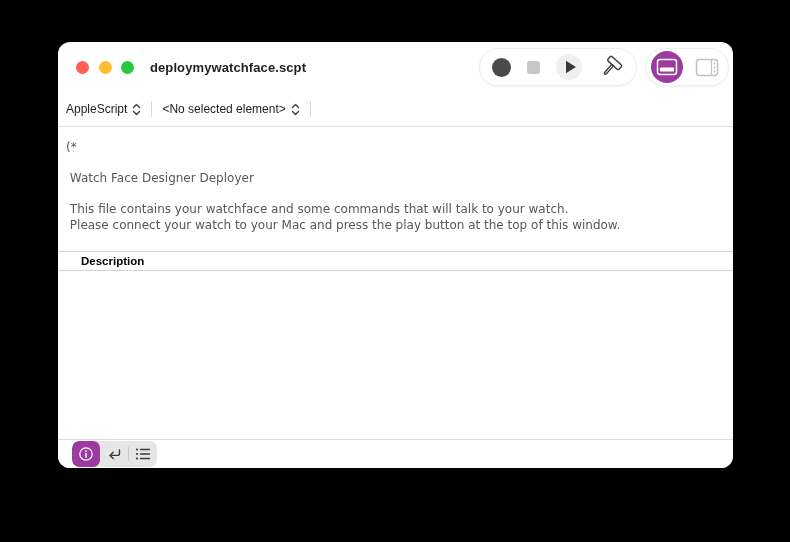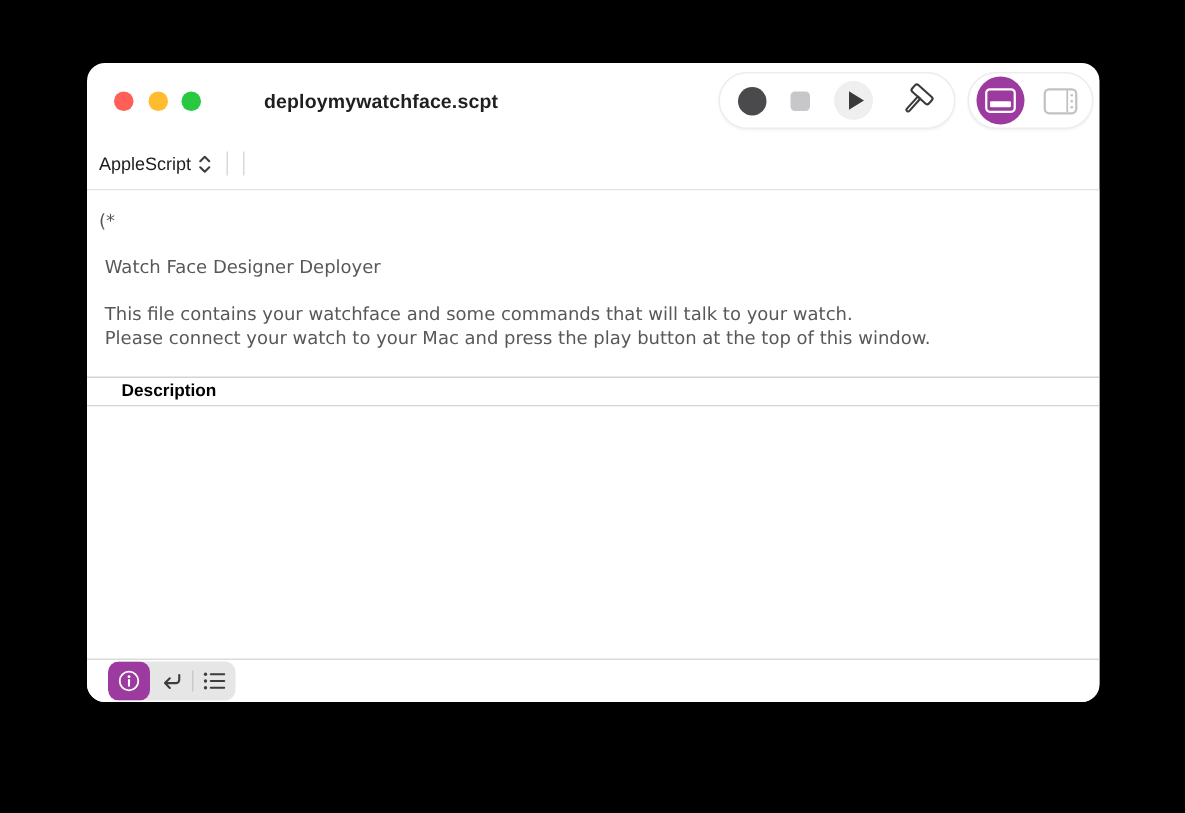--- a/index.html
+++ b/index.html
@@ -21,21 +21,21 @@
     overflow:hidden;
   }
 
   
   .titlebar { height:50px; flex:0 0 50px; display:flex; align-items:center; padding:0 4px 0 18px; }
   .traffic { display:flex; gap:9.5px; align-items:center; }
   .dot { width:13px; height:13px; border-radius:50%; display:inline-block; }
   .dot.red    { background:var(--c-traffic_red); }
   .dot.yellow { background:var(--c-traffic_yellow); }
   .dot.green  { background:var(--c-traffic_green); }
-  .wtitle { margin-left:42px; font-size:13px; font-weight:700; color:#1f1f21; letter-spacing:.1px;text-align:right; }
+  .wtitle { margin-left:16px; font-size:13px; font-weight:700; color:#1f1f21; letter-spacing:.1px;text-align:right; }
   .toolbar-right { margin-left:auto; display:flex; align-items:center; gap:8px; }
   .pill {
     background:#fff; border:1px solid #ededee; border-radius:19px; height:38px;
     display:flex; align-items:center;
     box-shadow:0 1px 2px rgba(0,0,0,0.05);
   }
   .pill.playback { gap:16px; padding:0 12px; }
   .pill.views { gap:8px; padding:0 5px; }
   .rec-dot  { width:19px; height:19px; border-radius:50%; background:#4a4a4c; display:block; }
   .stop-sq  { width:13px; height:13px; border-radius:3px; background:#c7c7c9; display:block; }
@@ -149,20 +149,26 @@
   </div>
 
   <div class="navbar">
     <div class="popup">
       <span>AppleScript</span>
       <svg width="9" height="13" viewBox="0 0 9 13">
         <path d="M1.5 4.5 L4.5 1.5 L7.5 4.5 M1.5 8.5 L4.5 11.5 L7.5 8.5" stroke="#3d3d3f" stroke-width="1.4" fill="none" stroke-linecap="round" stroke-linejoin="round"></path>
       </svg>
     </div>
     <span class="vsep"></span>
+    <div class="popup">
+      <span>&lt;No selected element&gt;</span>
+      <svg width="9" height="13" viewBox="0 0 9 13">
+        <path d="M1.5 4.5 L4.5 1.5 L7.5 4.5 M1.5 8.5 L4.5 11.5 L7.5 8.5" stroke="#3d3d3f" stroke-width="1.4" fill="none" stroke-linecap="round" stroke-linejoin="round"></path>
+      </svg>
+    </div>
     <span class="vsep"></span>
   </div>
 
   <div class="editor">
     <pre>(*
 
  Watch Face Designer Deployer
 
  This file contains your watchface and some commands that will talk to your watch.
  Please connect your watch to your Mac and press the play button at the top of this window.</pre>

